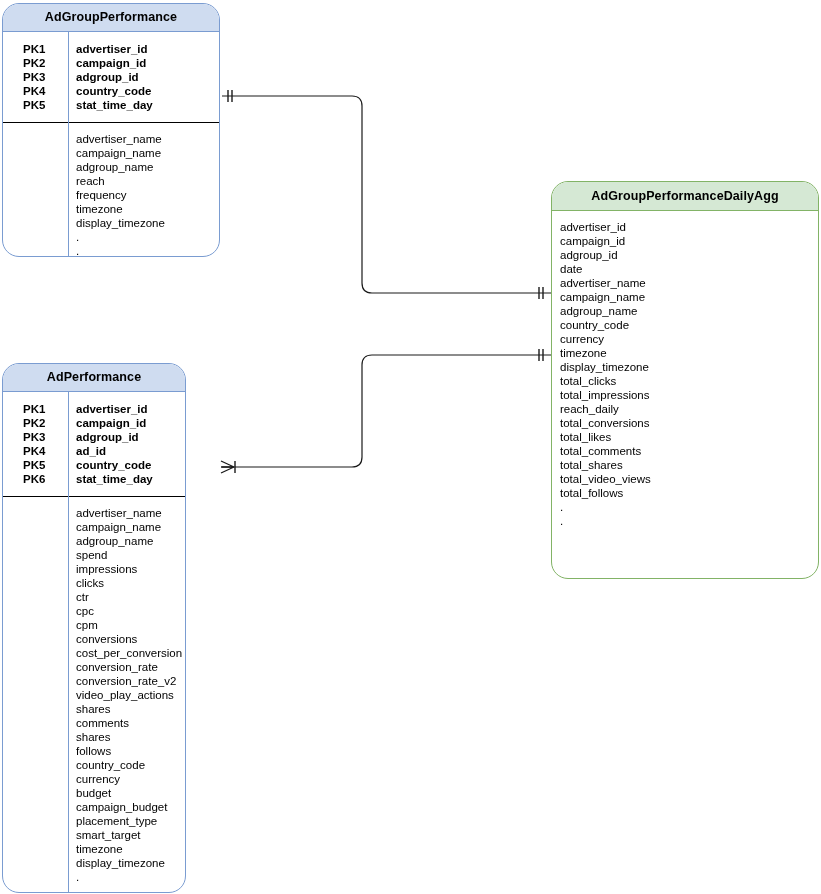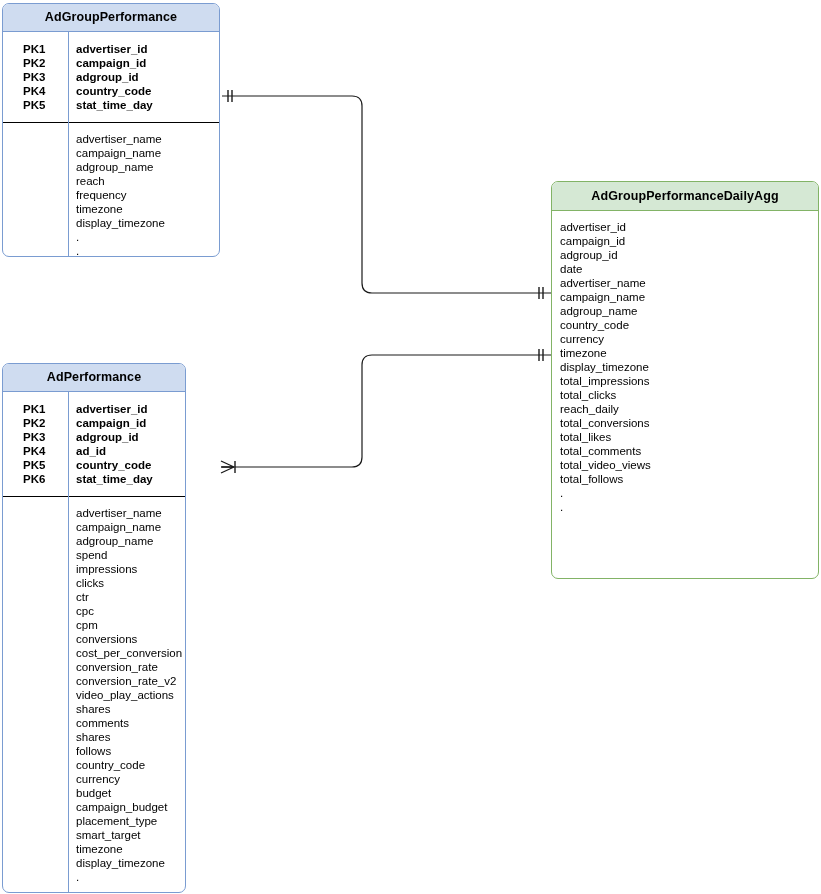--- a/index.html
+++ b/index.html
@@ -22,21 +22,21 @@
     inset: 0;
     width: 821px;
     height: 894px;
   }
 
   
   .entity {
     position: absolute;
     box-sizing: border-box;
     background: #ffffff;
-    border-radius: 7px;
+    border-radius: 17px;
     overflow: hidden;
   }
   .entity.blue {
     border: 1px solid #7a9cd1;
   }
   .entity.green {
     border: 1.6px solid #82b366;
   }
 
   .entity-header {
@@ -240,26 +240,27 @@
       <div class="attr">campaign_id</div>
       <div class="attr">adgroup_id</div>
       <div class="attr">date</div>
       <div class="attr">advertiser_name</div>
       <div class="attr">campaign_name</div>
       <div class="attr">adgroup_name</div>
       <div class="attr">country_code</div>
       <div class="attr">currency</div>
       <div class="attr">timezone</div>
       <div class="attr">display_timezone</div>
+      <div class="attr">total_clicks</div>
       <div class="attr">total_impressions</div>
-      <div class="attr">total_clicks</div>
       <div class="attr">reach_daily</div>
       <div class="attr">total_conversions</div>
       <div class="attr">total_likes</div>
       <div class="attr">total_comments</div>
+      <div class="attr">total_shares</div>
       <div class="attr">total_video_views</div>
       <div class="attr">total_follows</div>
       <div class="attr">.</div>
       <div class="attr">.</div>
     </div>
   </div>
 
   <svg class="connectors" viewBox="0 0 821 894">
 
     <g>

